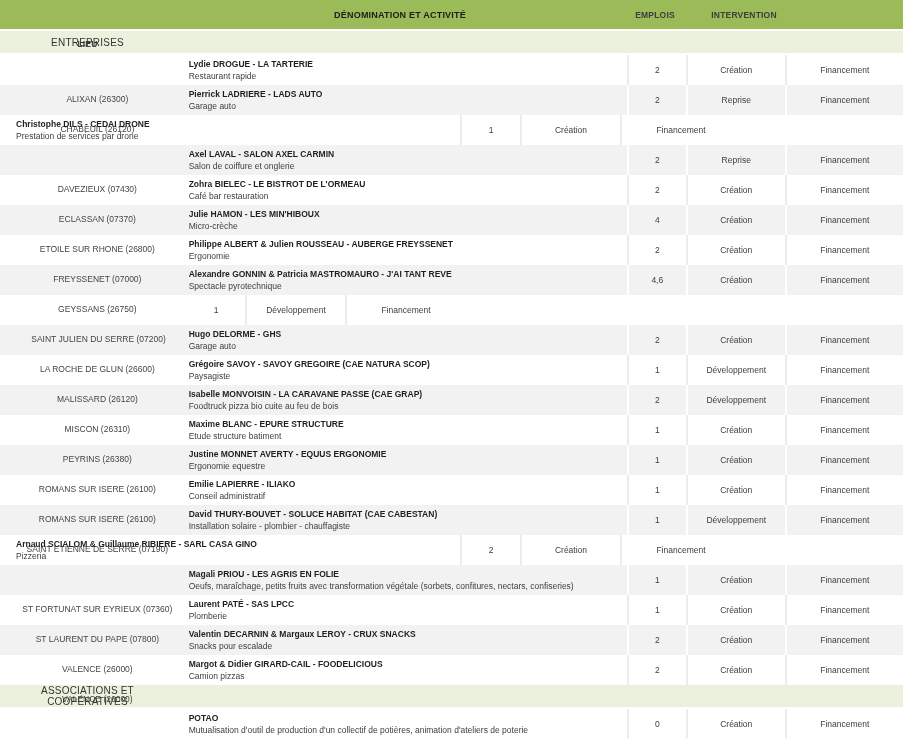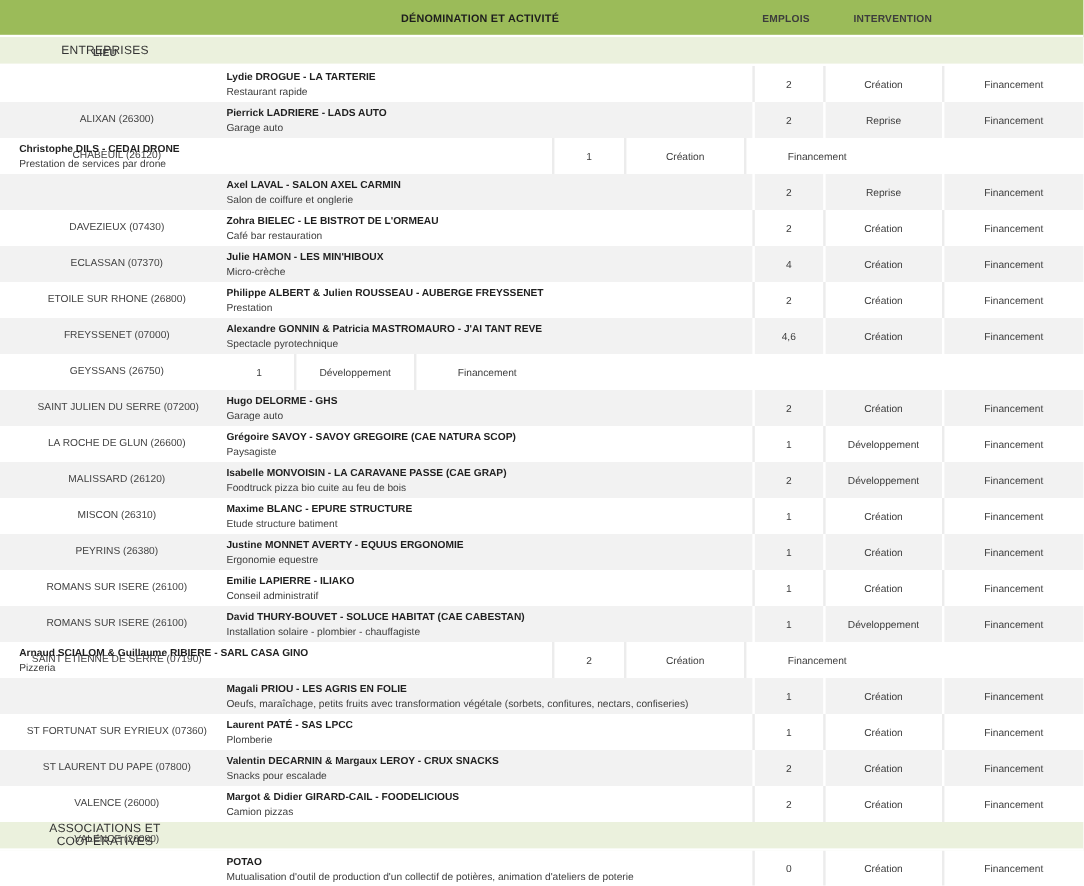--- a/index.html
+++ b/index.html
@@ -124,21 +124,21 @@
           <div class="activity">Micro-crèche</div>
         </div>
         <div class="cell c-emplois">4</div>
         <div class="cell c-situation">Création</div>
         <div class="cell c-intervention">Financement</div>
       </div>
       <div class="row w">
         <div class="cell c-lieu">FREYSSENET (07000)</div>
         <div class="cell c-denom">
           <div class="name">Philippe ALBERT &amp; Julien ROUSSEAU - AUBERGE FREYSSENET</div>
-          <div class="activity">Prestation</div>
+          <div class="activity">Ergonomie</div>
         </div>
         <div class="cell c-emplois">2</div>
         <div class="cell c-situation">Création</div>
         <div class="cell c-intervention">Financement</div>
       </div>
       <div class="row g">
         <div class="cell c-lieu">GEYSSANS (26750)</div>
         <div class="cell c-denom">
           <div class="name">Alexandre GONNIN &amp; Patricia MASTROMAURO - J'AI TANT REVE</div>
           <div class="activity">Spectacle pyrotechnique</div>

